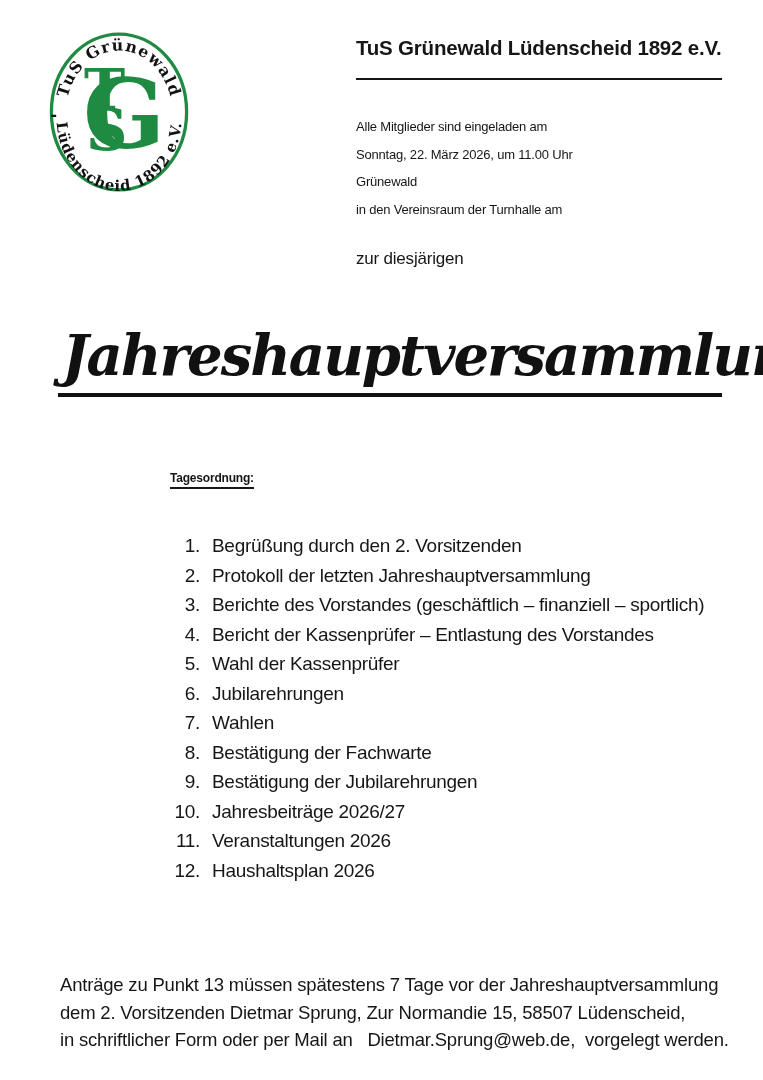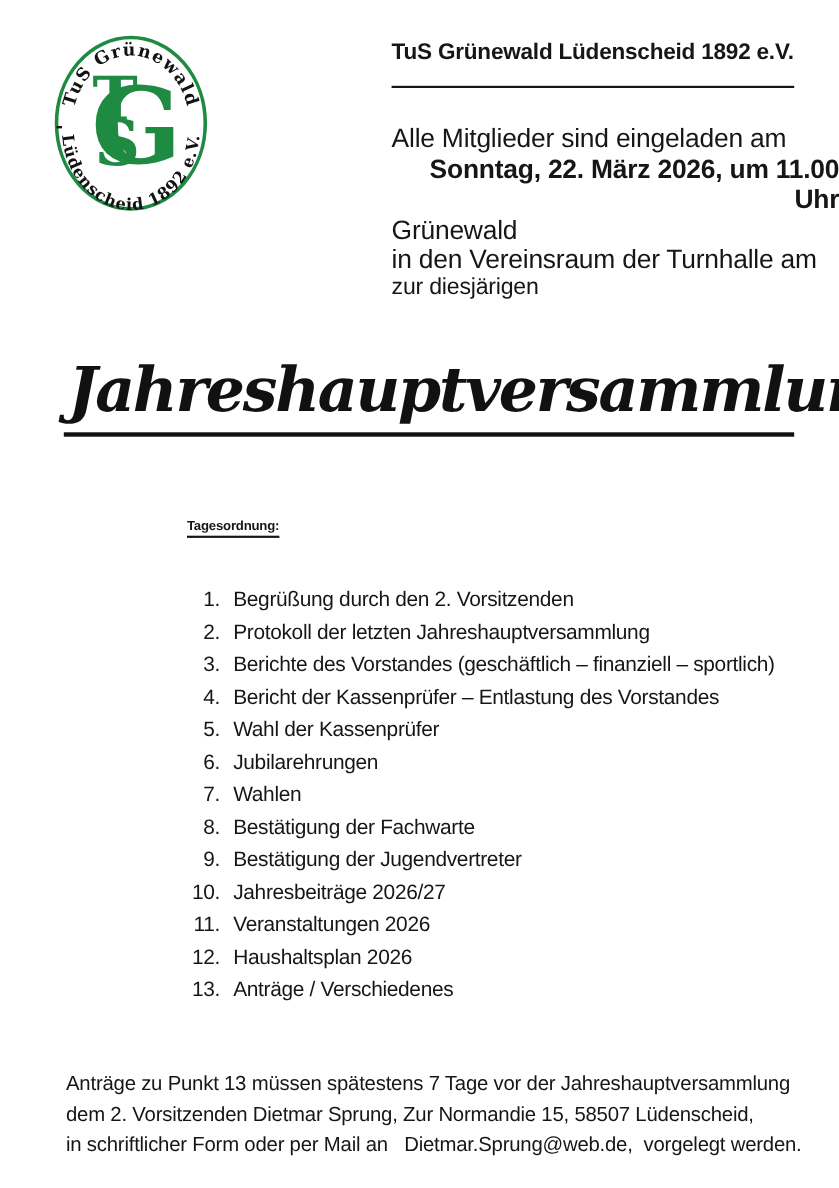--- a/index.html
+++ b/index.html
@@ -15,26 +15,26 @@
   .logo{position:absolute;left:44px;top:28px;width:150px;height:168px;}
   
   .header-title{
     position:absolute;left:356px;top:36px;
     font-size:20.5px;font-weight:bold;letter-spacing:-0.2px;
     border-bottom:2.5px solid #161616;padding-bottom:18px;
     white-space:nowrap;
   }
   .invite{
     position:absolute;left:356px;top:113px;
-    font-size:24px;line-height:27.5px;letter-spacing:-0.2px;
+    font-size:13px;line-height:27.5px;letter-spacing:-0.2px;
   }
-  .invite .bold{font-weight:bold;text-align:right;}
+  .invite .bold{font-weight:normal;text-align:right;}
   .leadin{
     position:absolute;left:356px;top:249px;
-    font-size:21px;letter-spacing:-0.2px;
+    font-size:17px;letter-spacing:-0.2px;
   }
   
   .main-title{
     position:absolute;left:62px;top:322px;width:660px;
     font-family:"DejaVu Serif",serif;
     font-style:italic;font-weight:bold;
     font-size:56px;letter-spacing:-2px;
     white-space:nowrap;color:#111;
     z-index:2;
   }
@@ -129,38 +129,34 @@
       <div class="agenda-row">
       <span class="agenda-num">7.</span>
       <span class="agenda-text">Wahlen</span>
     </div>
       <div class="agenda-row">
       <span class="agenda-num">8.</span>
       <span class="agenda-text">Bestätigung der Fachwarte</span>
     </div>
       <div class="agenda-row">
       <span class="agenda-num">9.</span>
-      <span class="agenda-text">Bestätigung der Jugendvertreter</span>
+      <span class="agenda-text">Bestätigung der Jubilarehrungen</span>
     </div>
       <div class="agenda-row">
       <span class="agenda-num">10.</span>
       <span class="agenda-text">Jahresbeiträge 2026/27</span>
     </div>
       <div class="agenda-row">
       <span class="agenda-num">11.</span>
       <span class="agenda-text">Veranstaltungen 2026</span>
     </div>
       <div class="agenda-row">
       <span class="agenda-num">12.</span>
       <span class="agenda-text">Haushaltsplan 2026</span>
     </div>
-      <div class="agenda-row">
-      <span class="agenda-num">13.</span>
-      <span class="agenda-text">Anträge / Verschiedenes</span>
-    </div>
     </div>
 
   <div class="footer">
     <div>Anträge zu Punkt 13 müssen spätestens 7 Tage vor der Jahreshauptversammlung</div>
     <div>dem 2. Vorsitzenden Dietmar Sprung, Zur Normandie 15, 58507 Lüdenscheid,</div>
     <div>in schriftlicher Form oder per Mail an   Dietmar.Sprung@web.de,  vorgelegt werden.</div>
   </div>
 
 </div>
 

